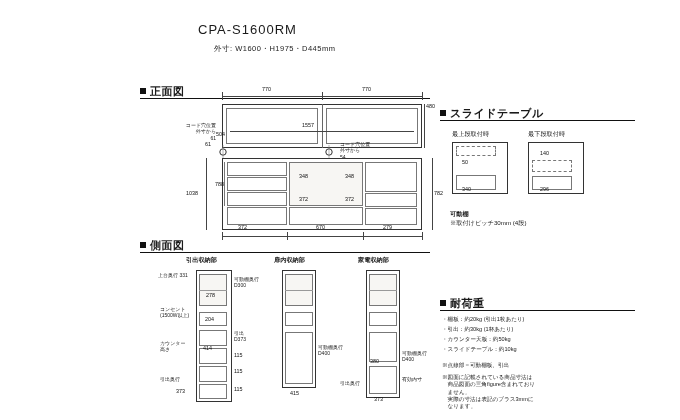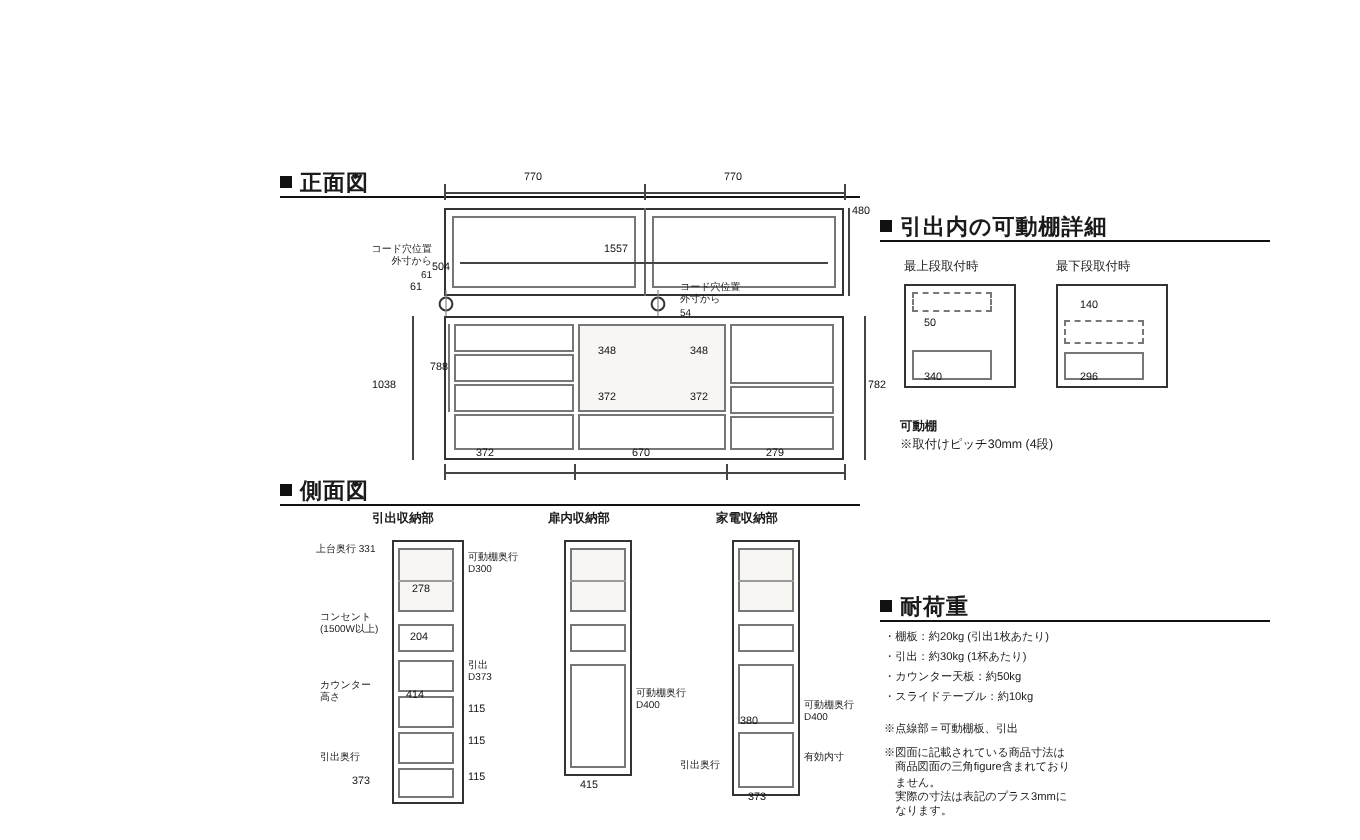--- a/index.html
+++ b/index.html
@@ -24,28 +24,30 @@
   .dl{position:absolute;background:#444;height:1px;}
   .dlv{position:absolute;background:#444;width:1px;}
   .hdrline{position:absolute;background:#111;height:1px;}
   svg{display:block;}
 </style>
 </head>
 <body>
 
 <div class="page">
 
+  <div class="abs ttl" style="left:198px;top:22px;">CPA-S1600RM</div>
+  <div class="abs sub" style="left:214px;top:44px;">外寸: W1600・H1975・D445mm</div>
 
   <div class="abs sect" style="left:140px;top:84px;">
     <span class="mk"></span><span>正面図</span>
   </div>
   <div class="hdrline" style="left:140px;top:98px;width:290px;"></div>
 
   <div class="abs sect" style="left:440px;top:106px;">
-    <span class="mk"></span><span>引出内の可動棚詳細</span>
+    <span class="mk"></span><span>スライドテーブル</span>
   </div>
   <div class="hdrline" style="left:440px;top:120px;width:195px;"></div>
 
   <div class="abs sect" style="left:140px;top:238px;">
     <span class="mk"></span><span>側面図</span>
   </div>
   <div class="hdrline" style="left:140px;top:252px;width:290px;"></div>
 
   <div class="dl" style="left:222px;top:96px;width:100px;"></div>
   <div class="dl" style="left:322px;top:96px;width:100px;"></div>

